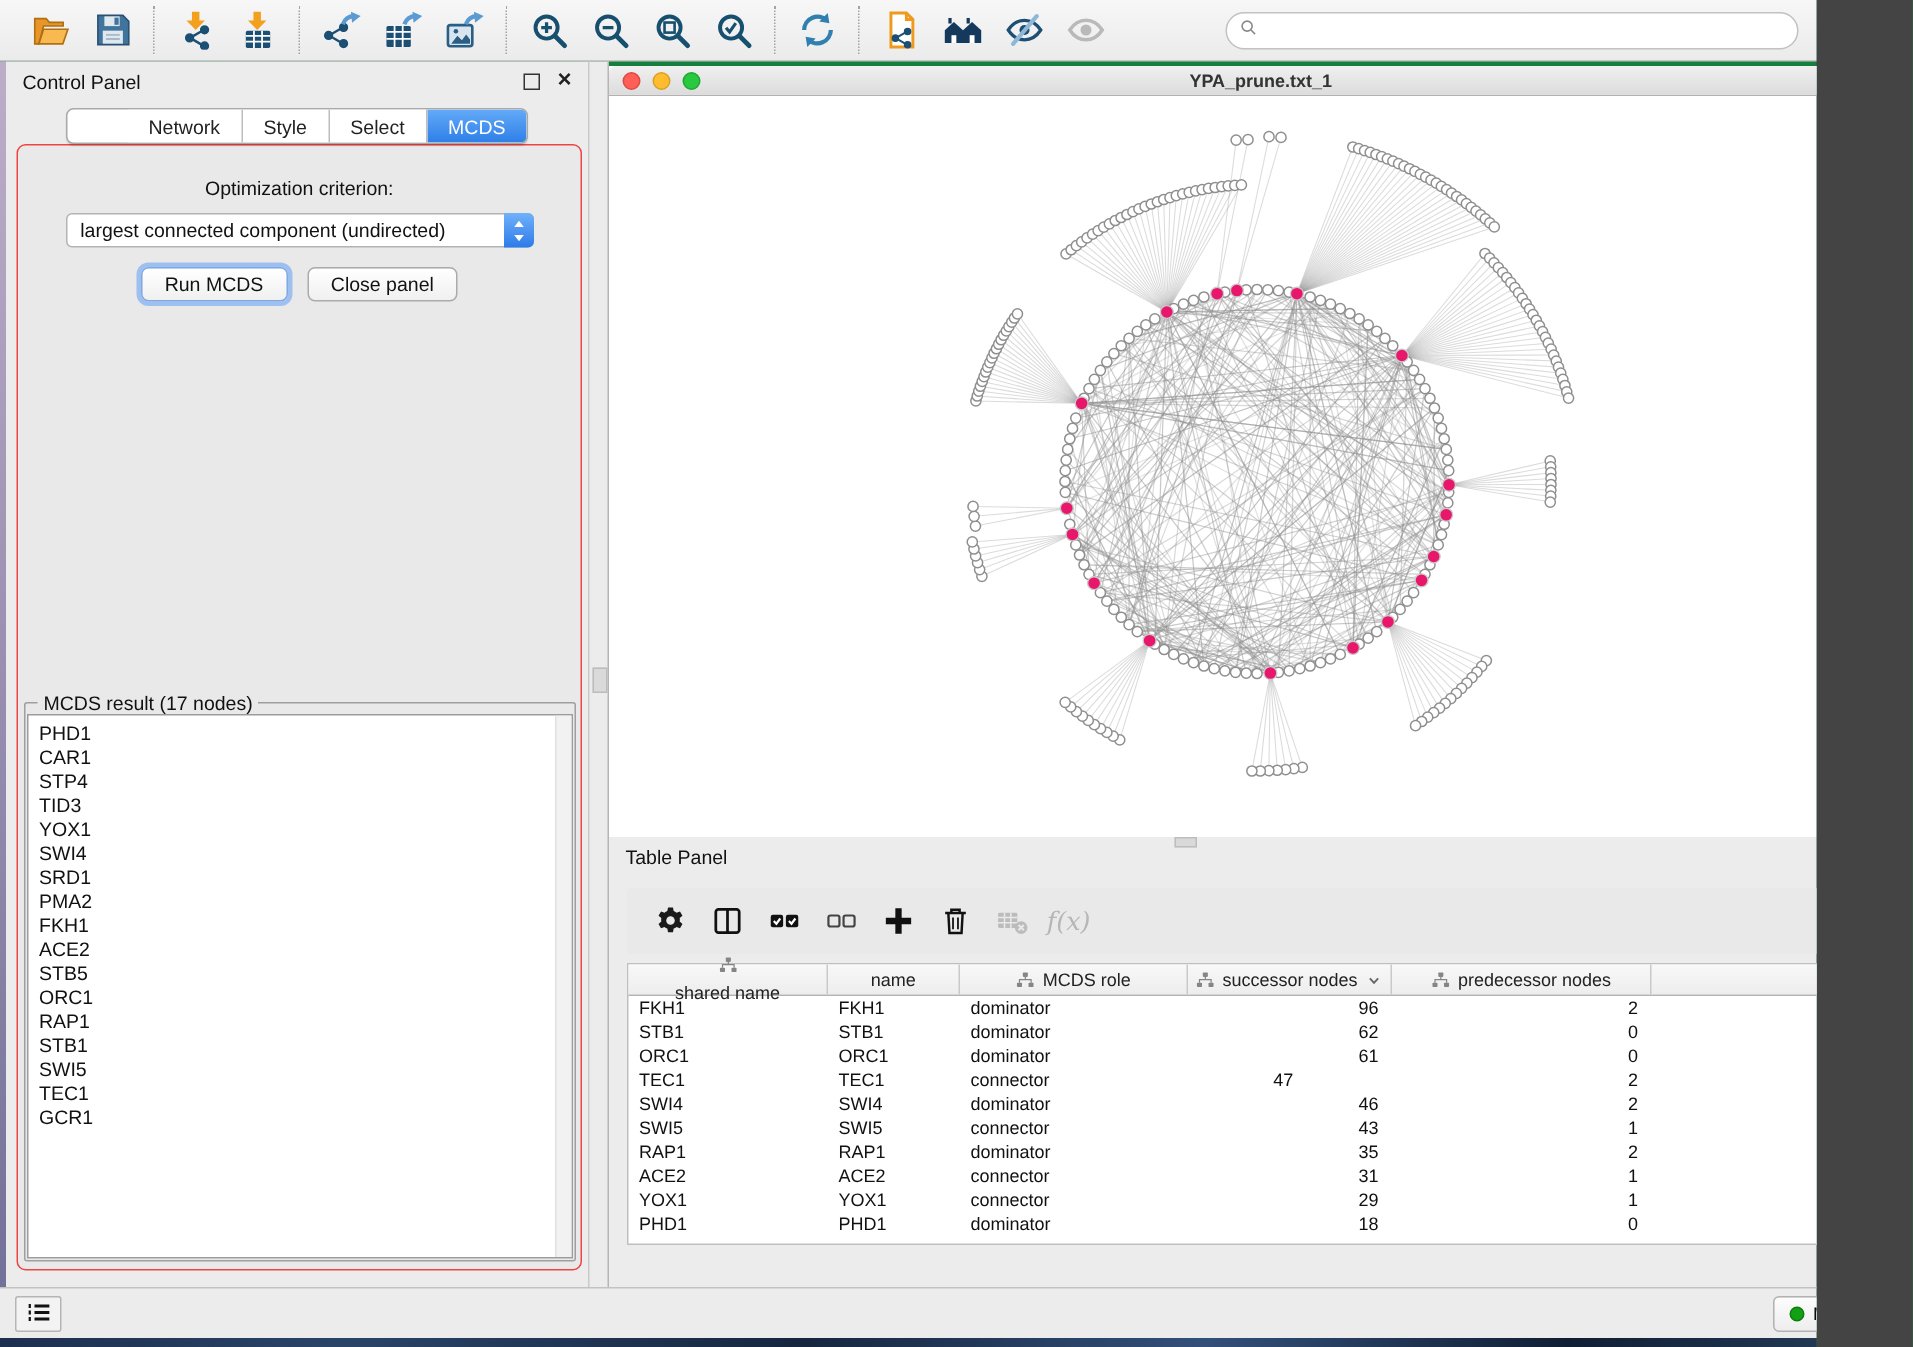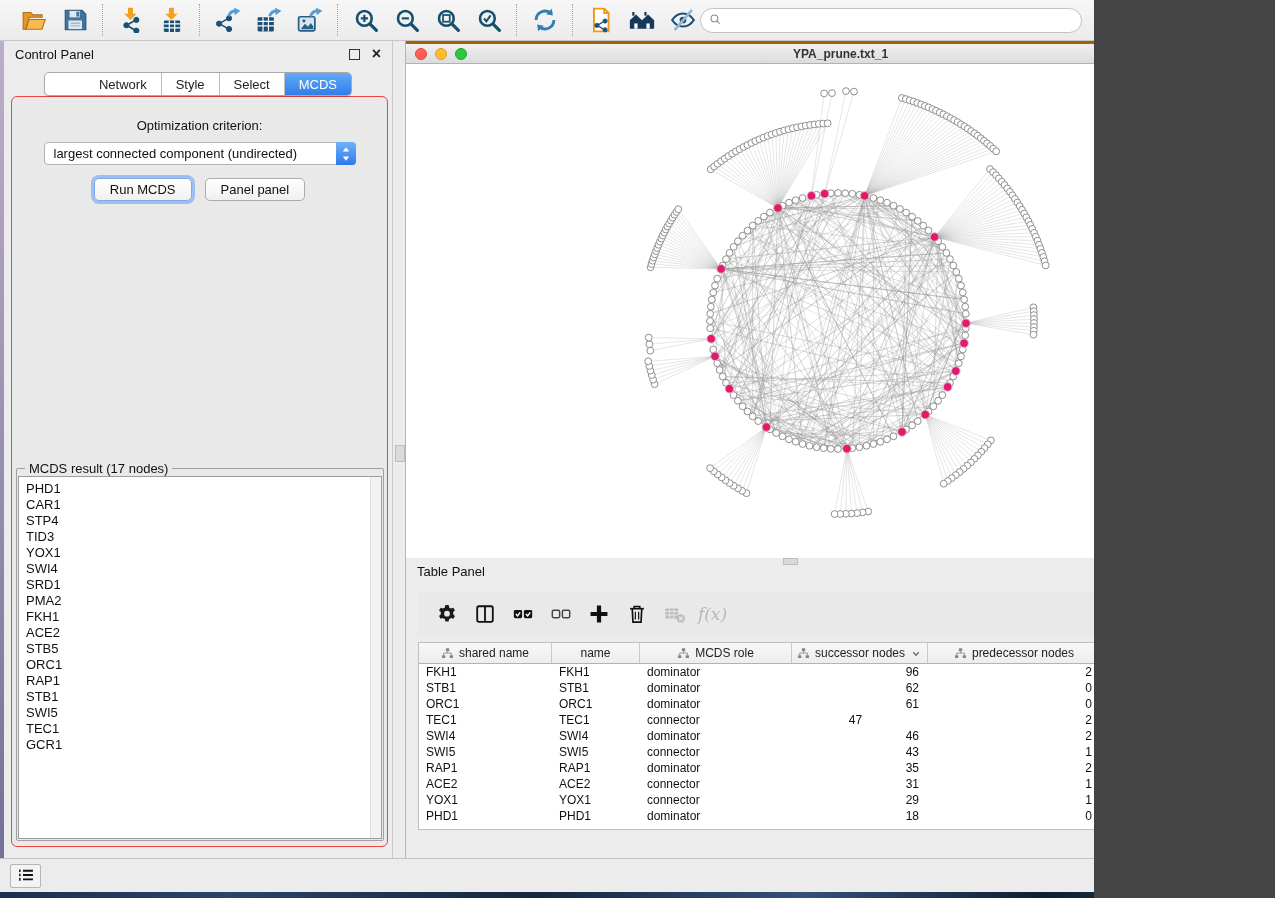--- a/index.html
+++ b/index.html
@@ -1,16 +1,16 @@
 <!DOCTYPE html>
 <html><head>
 <meta charset="utf-8">
 <style>
   html,body{margin:0;padding:0;background:#444;}
-  .screen{position:relative;width:1094px;height:898px;background:#a16207;overflow:hidden;
+  .screen{position:relative;width:1211px;height:898px;background:#15803d;overflow:hidden;
           font-family:"Liberation Sans","DejaVu Sans",sans-serif;color:#111;}
   
   .wall-left{position:absolute;left:0;top:41px;width:4px;height:851px;background:linear-gradient(#bcaec9,#9187ab 60%,#6f6f96);}
   .wall-bottom{position:absolute;left:0;top:892px;width:1275px;height:6px;
      background:linear-gradient(90deg,#1d2f4e,#2a4468 18%,#16263f 42%,#33507a 63%,#101e33 82%,#28415f);}
   
   .toolbar{position:absolute;left:0;top:0;width:1275px;height:41px;box-sizing:border-box;
      background:linear-gradient(#f7f7f7,#ebebeb);border-bottom:1px solid #c6c6c6;
      display:flex;align-items:center;padding-left:6px;}
   .tgroup{display:flex;align-items:center;padding:0 7px;height:32px;}
@@ -313,21 +313,21 @@
         <span>largest connected component (undirected)</span>
         <span class="stepper">
           <svg viewBox="0 0 10 16" width="10" height="16">
               <path d="M5 1.2l3.2 4.2H1.8z" fill="#fff"></path>
               <path d="M5 14.8l3.2-4.2H1.8z" fill="#fff"></path>
             </svg>
         </span>
       </div>
       <div class="btn-row">
         <button class="mac-btn focus">Run MCDS</button>
-        <button class="mac-btn">Panel panel</button>
+        <button class="mac-btn">Close panel</button>
       </div>
       <div class="group-box">
         <span class="group-title">MCDS result (17 nodes)</span>
         <div class="mcds-list" id="mcds-list">
             <div class="mcds-item">PHD1</div>
             <div class="mcds-item">CAR1</div>
             <div class="mcds-item">STP4</div>
             <div class="mcds-item">TID3</div>
             <div class="mcds-item">YOX1</div>
             <div class="mcds-item">SWI4</div>
@@ -1196,21 +1196,21 @@
         <button class="tpbtn disabled wide">
           <span class="ic">
             <svg viewBox="0 0 36 24">
               <text x="2" y="18.5" font-family="DejaVu Serif,serif" font-style="italic" font-size="18" fill="#aaaaaa">f(x)</text>
             </svg>
           </span>
         </button>
       </div>
     <div class="tp-table">
       <div class="tp-header" id="tp-header">
-          <div class="hcell" style="width: 133px;">
+          <div class="hcell" style="width: 133px; flex-direction: column;">
             <span style="display:flex">
               <svg viewBox="0 0 24 24">
                 <g fill="#858585">
                   <rect x="9" y="2.5" width="6.2" height="5.4" rx="1"></rect>
                   <rect x="1.8" y="15" width="6.2" height="5.4" rx="1"></rect>
                   <rect x="16" y="15" width="6.2" height="5.4" rx="1"></rect>
                 </g>
                 <path d="M12.1 7.9v3.3M4.9 15v-3.8h14.3V15" stroke="#858585" stroke-width="1.5" fill="none"></path>
               </svg>
             </span>

